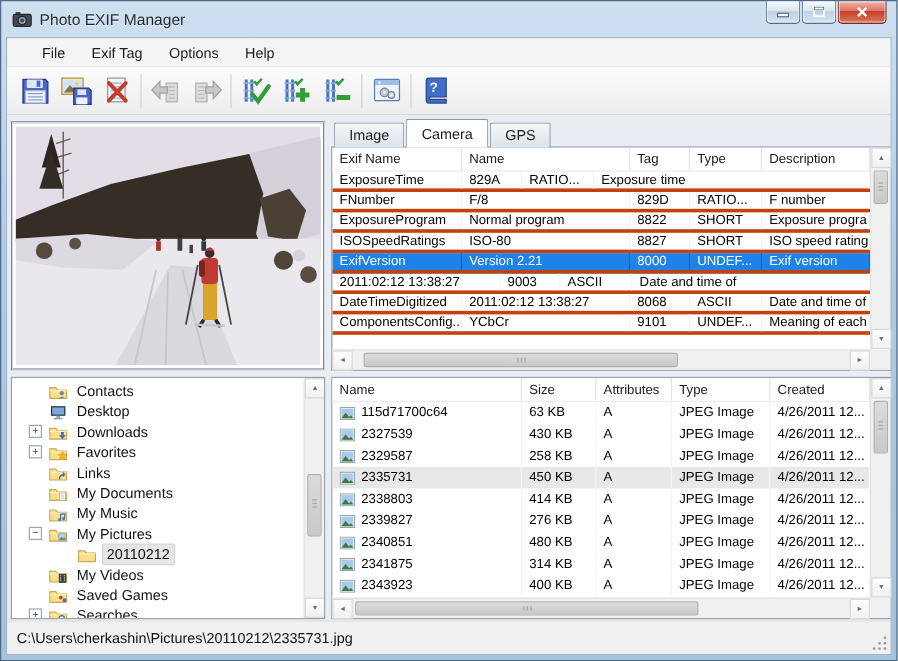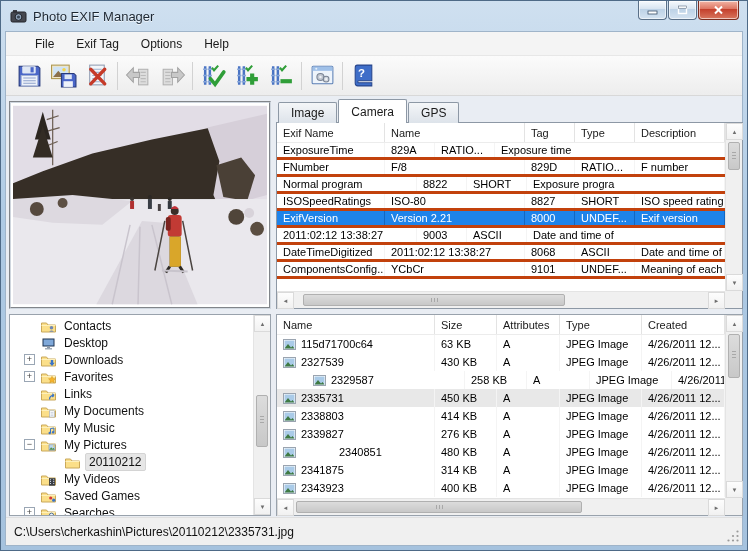--- a/index.html
+++ b/index.html
@@ -309,20 +309,23 @@
                   <span>829D</span>
                 </div>
                 <div class="grid-cell" style="width: 60px; flex: 0 0 auto;">
                   <span>RATIO...</span>
                 </div>
                 <div class="grid-cell" style="width: 88px; flex: 1 1 0%;">
                   <span>F number</span>
                 </div>
               </div>
               <div class="grid-row exif-row" style="height: 17px;">
+                <div class="grid-cell" style="width: 108px; flex: 0 0 auto;">
+                  <span>ExposureProgram</span>
+                </div>
                 <div class="grid-cell" style="width: 140px; flex: 0 0 auto;">
                   <span>Normal program</span>
                 </div>
                 <div class="grid-cell" style="width: 50px; flex: 0 0 auto;">
                   <span>8822</span>
                 </div>
                 <div class="grid-cell" style="width: 60px; flex: 0 0 auto;">
                   <span>SHORT</span>
                 </div>
                 <div class="grid-cell" style="width: 88px; flex: 1 1 0%;">
@@ -632,21 +635,21 @@
                 <span>A</span>
               </div>
               <div class="grid-cell" style="width: 82px; flex: 0 0 auto;">
                 <span>JPEG Image</span>
               </div>
               <div class="grid-cell" style="width: 80px; flex: 1 1 0%;">
                 <span>4/26/2011 12...</span>
               </div>
             </div>
             <div class="grid-row file-row" style="height: 18px;">
-              <div class="grid-cell" style="width: 158px; flex: 0 0 auto; margin-left: 30px;">
+              <div class="grid-cell" style="width: 158px; flex: 0 0 auto;">
                 <span class="file-icon">
                   <svg viewBox="0 0 13 11">
                     <rect x="0.5" y="0.5" width="12" height="10" fill="#fff" stroke="#9aa4b0"></rect>
                     <rect x="1.5" y="1.5" width="10" height="8" fill="#aacbe8"></rect>
                     <path d="M1.5 9.5 L5 5 L8 8.5 L9.5 7 L11.5 9.5 Z" fill="#3f7a44"></path>
                   </svg>
                 </span>
                 <span>2329587</span>
               </div>
               <div class="grid-cell" style="width: 62px; flex: 0 0 auto;">
@@ -728,21 +731,21 @@
                 <span>A</span>
               </div>
               <div class="grid-cell" style="width: 82px; flex: 0 0 auto;">
                 <span>JPEG Image</span>
               </div>
               <div class="grid-cell" style="width: 80px; flex: 1 1 0%;">
                 <span>4/26/2011 12...</span>
               </div>
             </div>
             <div class="grid-row file-row" style="height: 18px;">
-              <div class="grid-cell" style="width: 158px; flex: 0 0 auto; gap: 38px;">
+              <div class="grid-cell" style="width: 158px; flex: 0 0 auto;">
                 <span class="file-icon">
                   <svg viewBox="0 0 13 11">
                     <rect x="0.5" y="0.5" width="12" height="10" fill="#fff" stroke="#9aa4b0"></rect>
                     <rect x="1.5" y="1.5" width="10" height="8" fill="#aacbe8"></rect>
                     <path d="M1.5 9.5 L5 5 L8 8.5 L9.5 7 L11.5 9.5 Z" fill="#3f7a44"></path>
                   </svg>
                 </span>
                 <span>2340851</span>
               </div>
               <div class="grid-cell" style="width: 62px; flex: 0 0 auto;">

